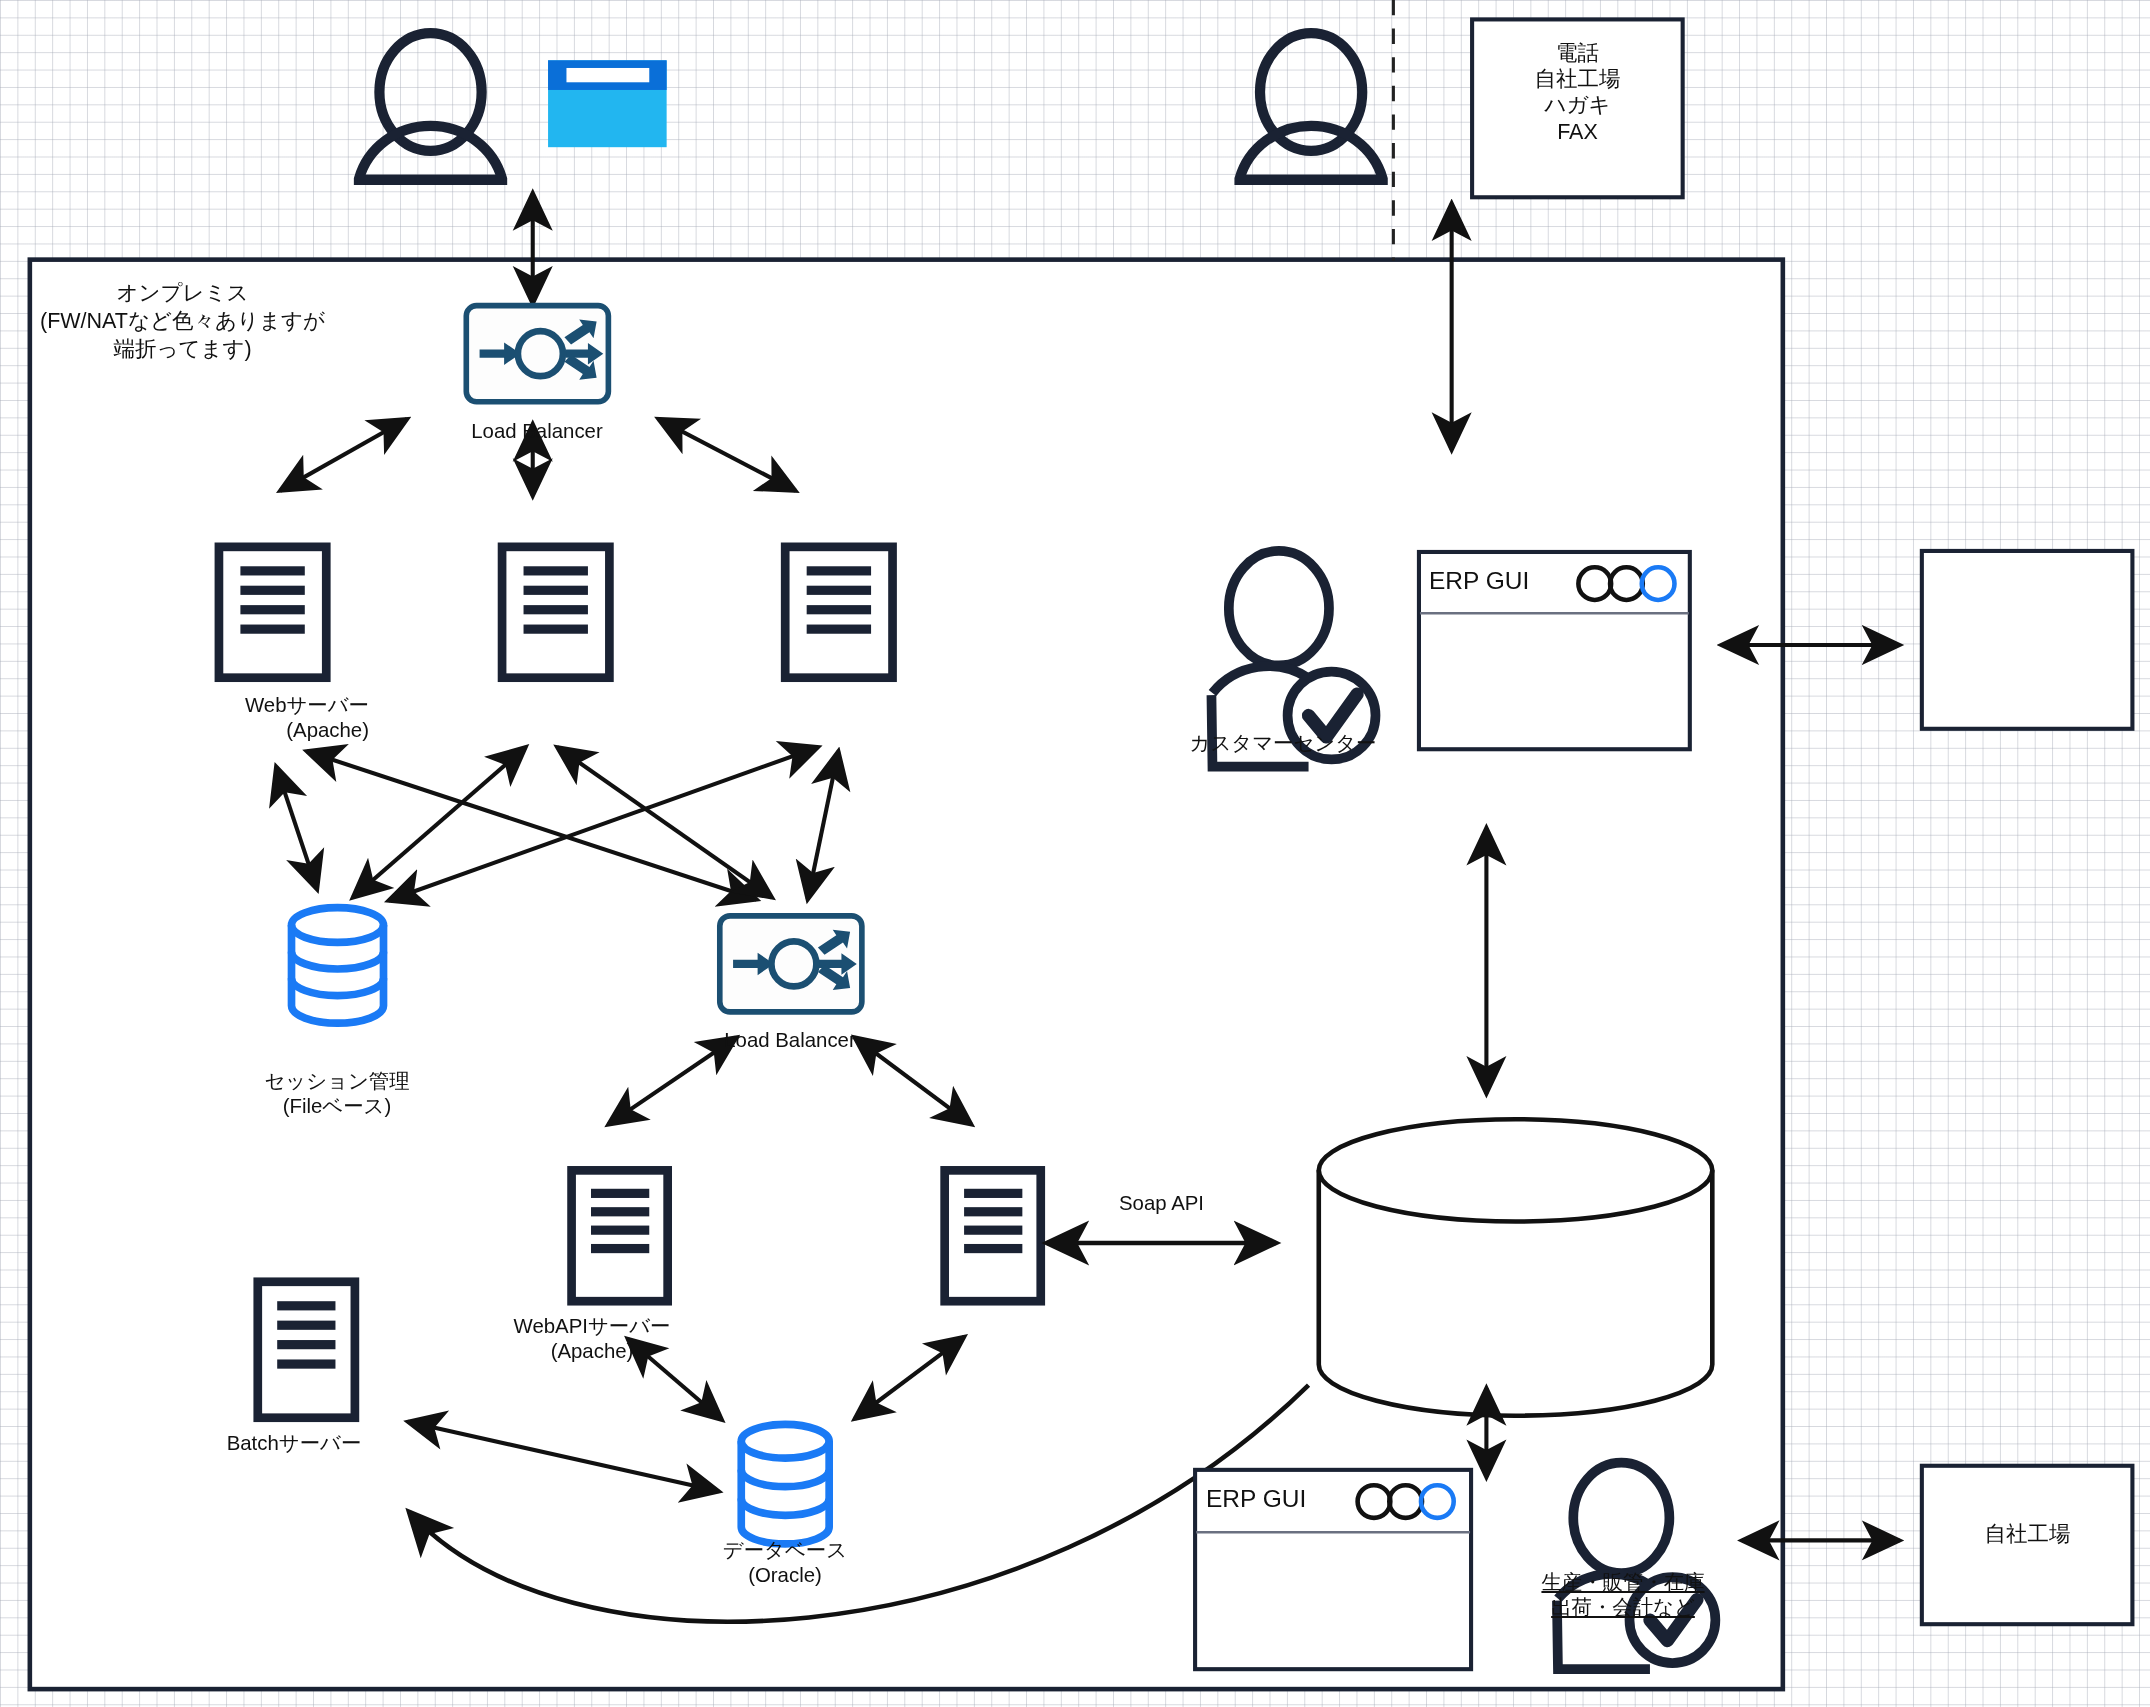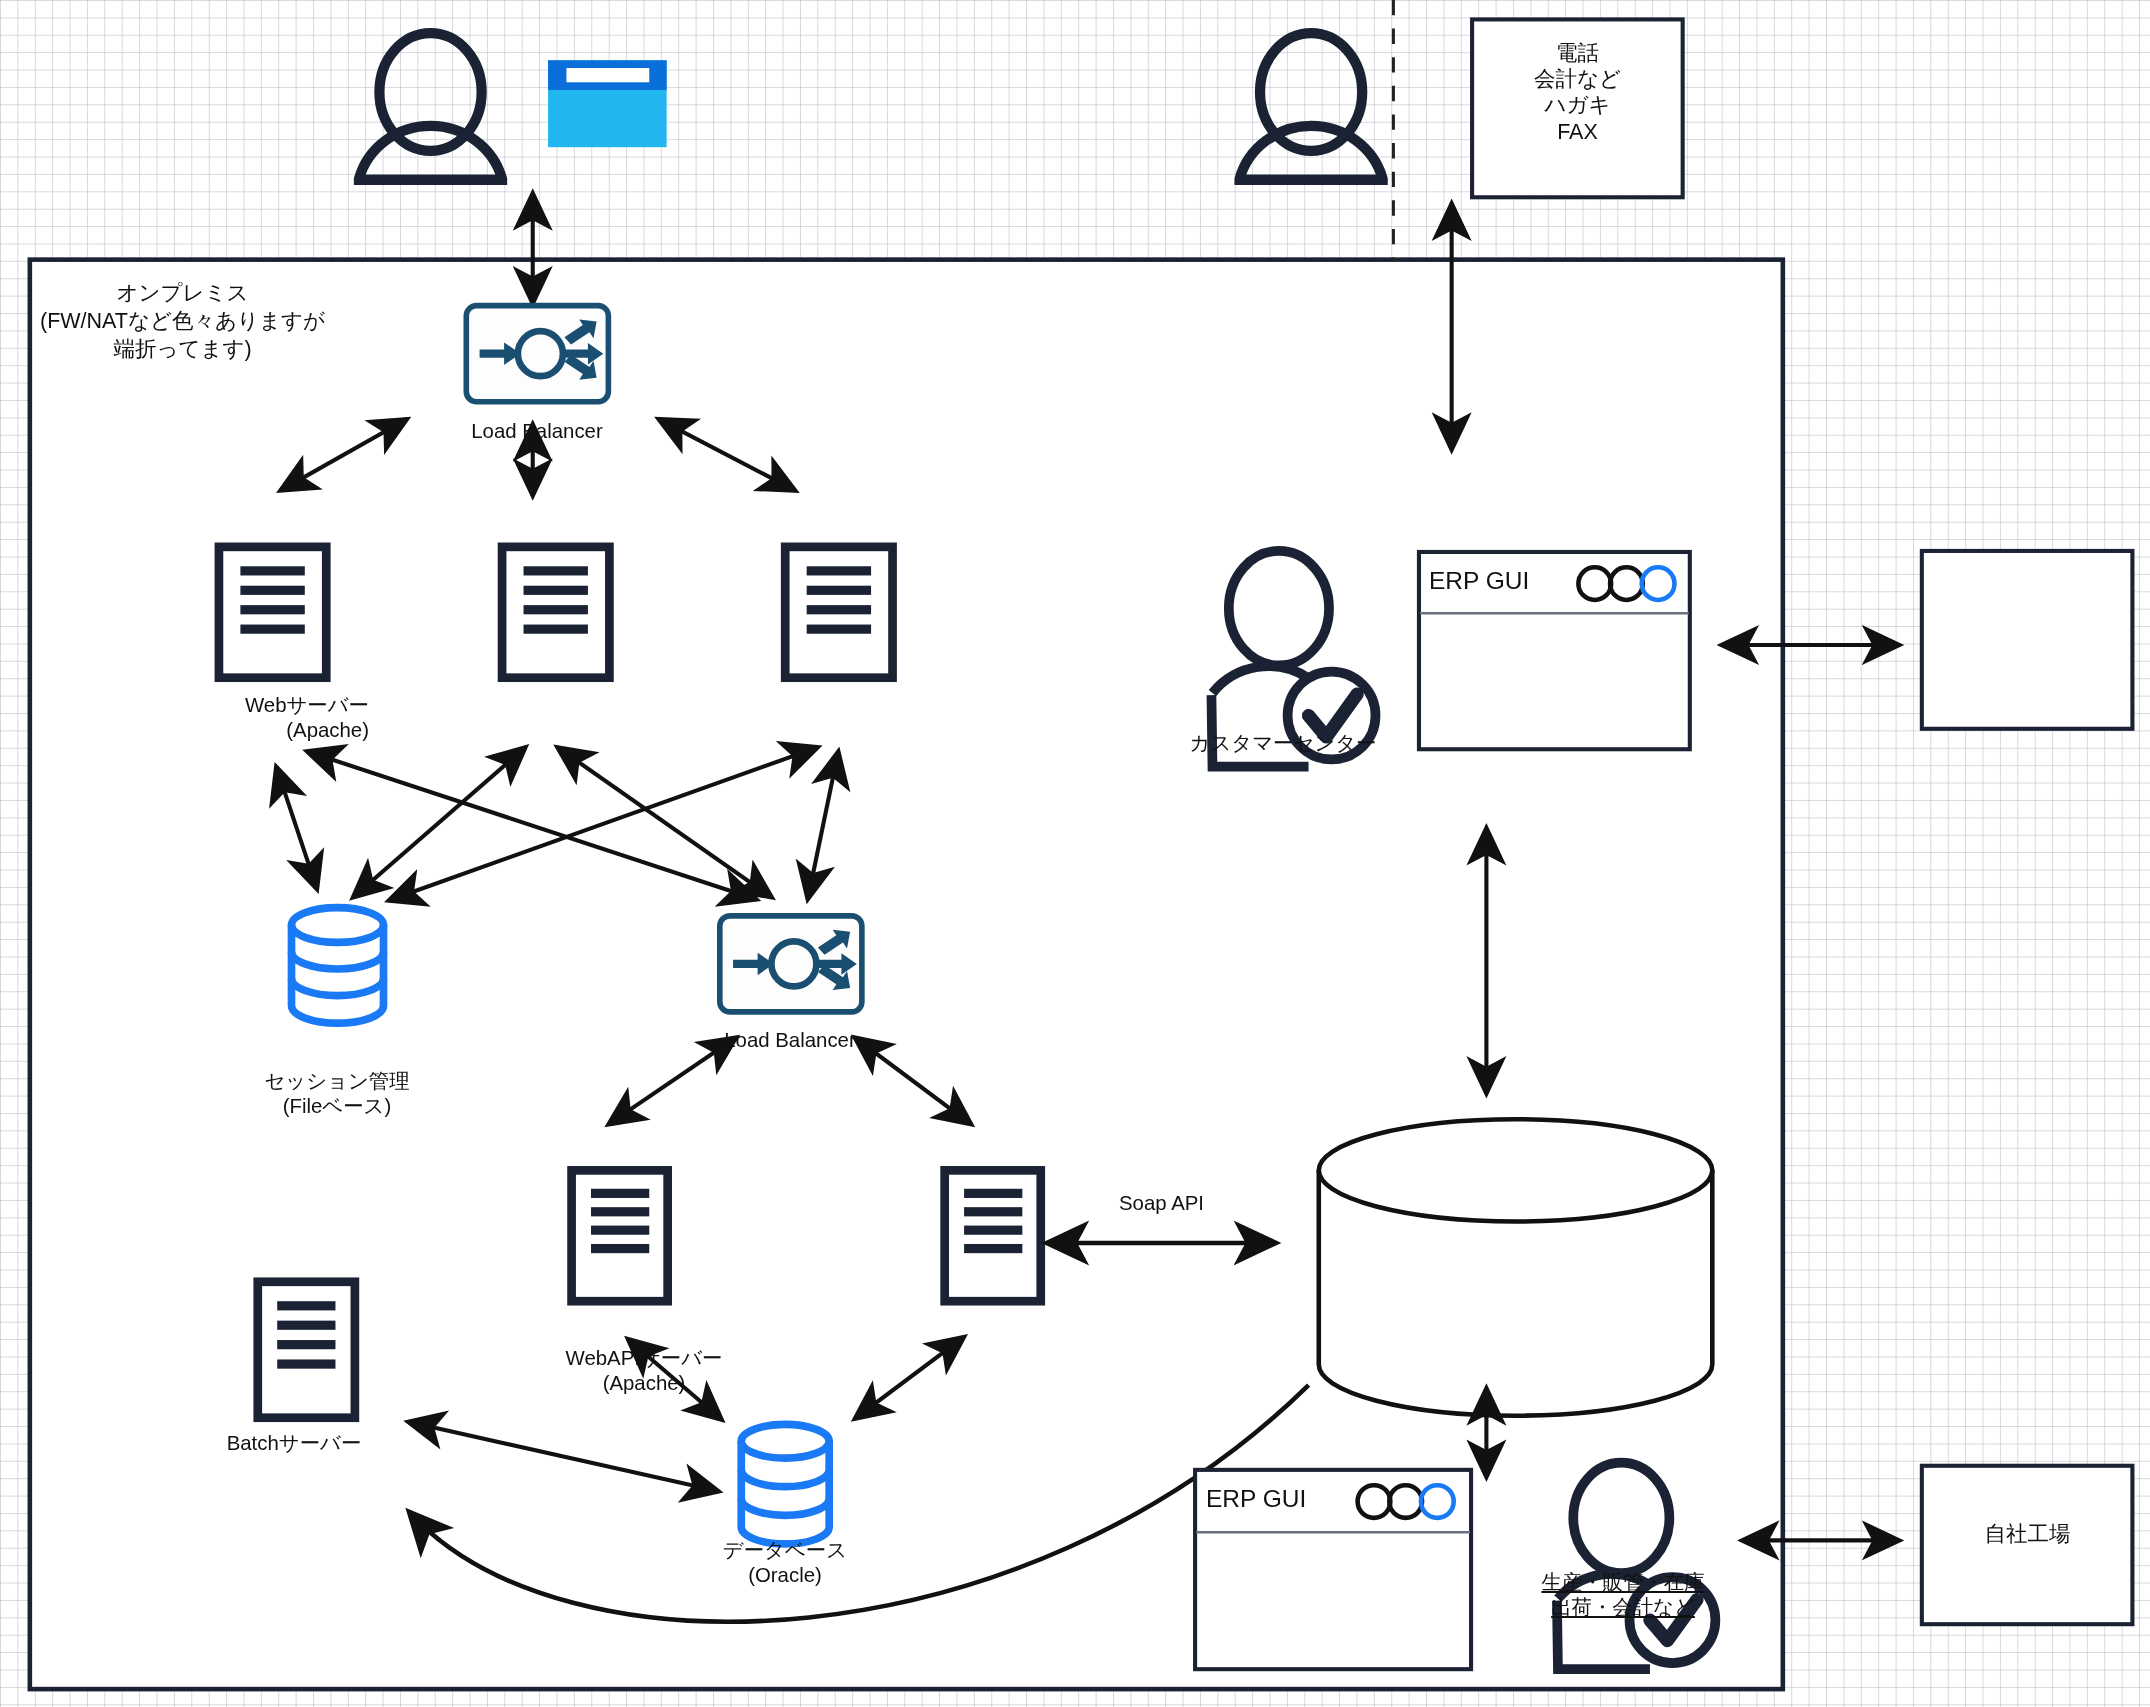--- a/index.html
+++ b/index.html
@@ -236,38 +236,38 @@
     </g>
 
     <line x1="3408" y1="3014" x2="3716" y2="3014" stroke="#111" stroke-width="8" marker-start="url(#ahs)" marker-end="url(#ah)"></line>
   </svg>
 
   <div class="onprem-note">オンプレミス
 (FW/NATなど色々ありますが
 端折ってます)</div>
 
   <div class="lbl big" style="left:1472px;top:40px;width:211px;">電話
-会計など
+自社工場
 ハガキ
 FAX</div>
 
 
   <div class="lbl big" style="left:1922px;top:1521px;width:211px;">自社工場</div>
 
   <div class="lbl mid" style="left:435px;top:419px;width:204px;">Load Balancer</div>
 
   <div class="lbl mid" style="left:175px;top:693px;width:194px;text-align:right;">Webサーバー
 (Apache)</div>
 
   <div class="lbl mid" style="left:240px;top:1021px;width:194px;margin-top:48px;">セッション管理
 (Fileベース)</div>
 
   <div class="lbl mid" style="left:688px;top:1028px;width:204px;">Load Balancer</div>
 
-  <div class="lbl mid" style="left:542px;top:1314px;width:204px;margin-top:32px;">WebAPIサーバー
+  <div class="lbl mid" style="left:490px;top:1314px;width:204px;">WebAPIサーバー
 (Apache)</div>
 
   <div class="lbl mid" style="left:197px;top:1431px;width:194px;">Batchサーバー</div>
 
   <div class="lbl mid" style="left:688px;top:1538px;width:194px;">データベース
 (Oracle)</div>
 
 
   <div class="lbl mid" style="left:1140px;top:731px;width:286px;">カスタマーセンター</div>
 

